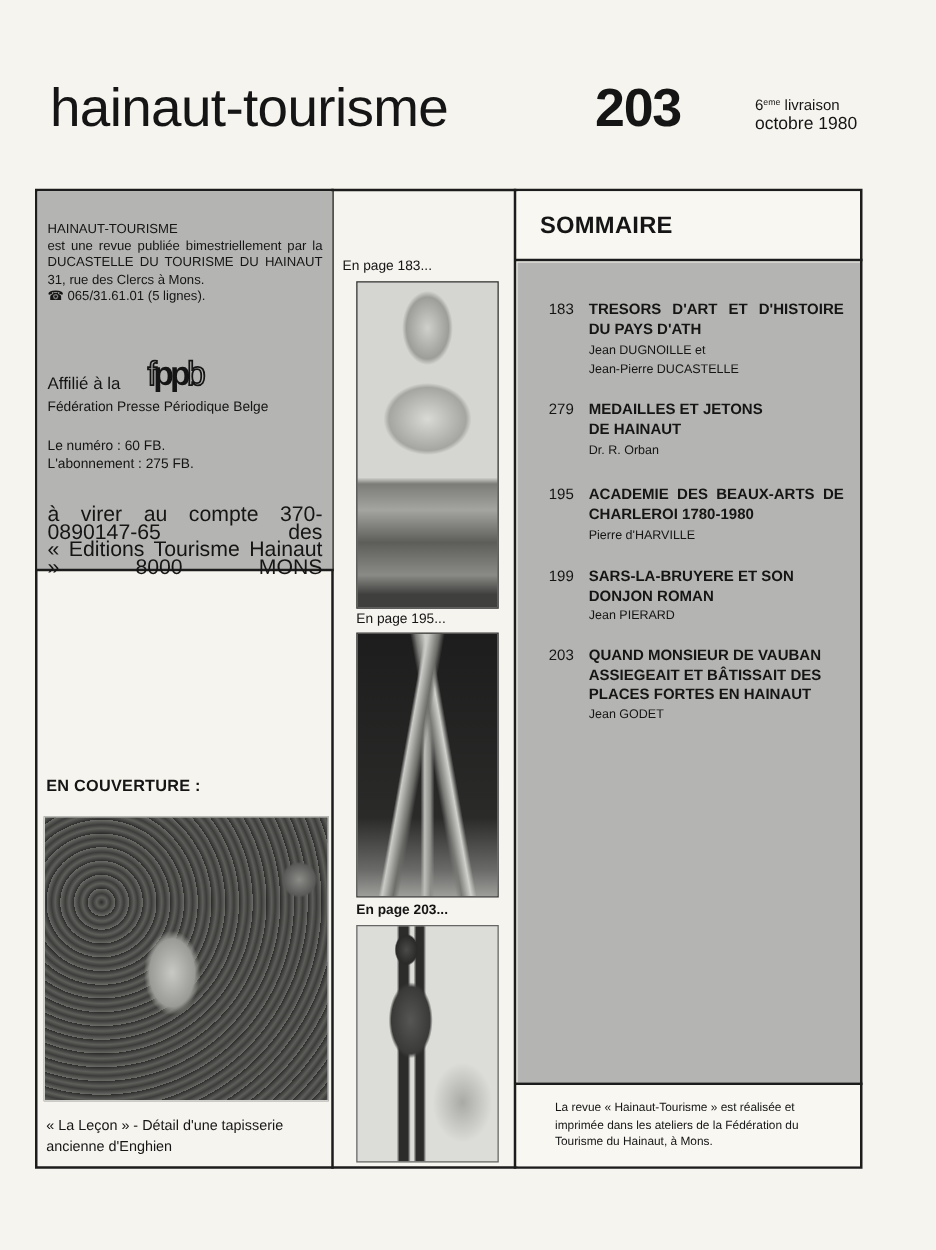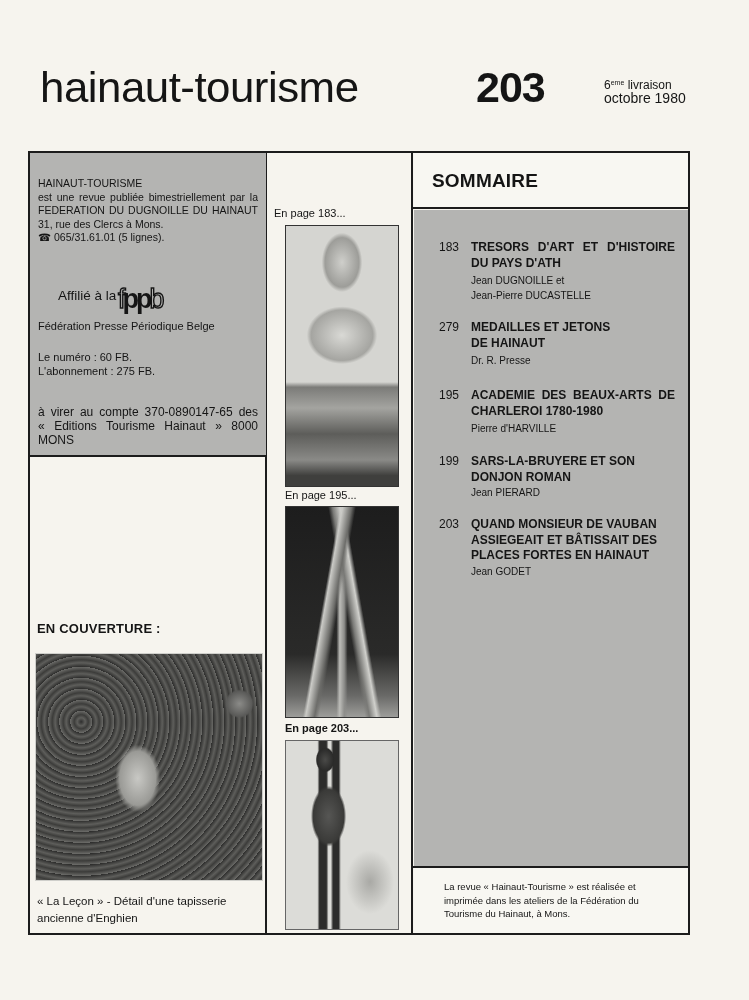--- a/index.html
+++ b/index.html
@@ -27,26 +27,26 @@
   }
   .vline { background:#1c1c1c; width:2px; }
   .hline { background:#1c1c1c; height:2px; }
 
   .grey { background:#b4b4b2; }
 
   .info-box { left:30px; top:153px; width:236px; height:303px; }
   .info-text { left:38px; top:177px; width:220px; font-size:10.5px; line-height:13.5px; }
   .justify { text-align:justify; text-align-last:justify; }
 
-  .affil { left:38px; top:288px; font-size:13.5px;margin-left:20px; }
+  .affil { left:38px; top:299px; font-size:13.5px; }
   .logo { left:118px; top:284px; font-size:27px; font-weight:900; letter-spacing:-3px; line-height:30px; }
   .logo .outline { color:transparent; -webkit-text-stroke:1.4px #151515; font-weight:400; }
   .fedline { left:38px; top:320px; font-size:11px;text-align:right; }
   .prices { left:38px; top:350px; font-size:11px; line-height:14px; }
-  .virement { left:38px; top:405px; width:220px; font-size:12px; line-height:14px; }
+  .virement { left:38px; top:405px; width:220px; font-size:17px; line-height:14px; }
 
   .cover-label { left:37px; top:621px; font-size:13px; font-weight:700; letter-spacing:0.2px; }
   .cover-img {
     left:35px; top:653px; width:226px; height:226px;
     background:
       radial-gradient(ellipse 30px 45px at 45% 55%, #c8c8c4 0%, #9a9a96 60%, transparent 75%),
       radial-gradient(circle 18px at 90% 22%, #8b8b88 0%, #5a5a58 70%, transparent 80%),
       repeating-radial-gradient(circle at 20% 30%, #2e2e2d 0px, #5e5e5b 4px, #3c3c3a 7px, #6a6a67 11px),
       #4a4a48;
     border:1px solid #cfcfcb;
@@ -106,21 +106,21 @@
 <div class="abs frame"></div>
 <div class="abs vline" style="left:265px; top:151px; height:784px;"></div>
 <div class="abs vline" style="left:411px; top:151px; height:784px;"></div>
 
 <div class="abs grey info-box"></div>
 <div class="abs hline" style="left:28px; top:455px; width:239px;"></div>
 
 <div class="abs info-text">
   <div>HAINAUT-TOURISME</div>
   <div class="justify">est une revue publiée bimestriellement par la</div>
-  <div class="justify">FEDERATION DU DUGNOILLE DU HAINAUT</div>
+  <div class="justify">DUCASTELLE DU TOURISME DU HAINAUT</div>
   <div>31, rue des Clercs à Mons.</div>
   <div><span>☎</span> <span>065/31.61.01 (5 lignes).</span></div>
 </div>
 
 <div class="abs affil">Affilié à la</div>
 <div class="abs logo"><span class="outline">f</span><span>pp</span><span class="outline">b</span></div>
 <div class="abs fedline">Fédération Presse Périodique Belge</div>
 
 <div class="abs prices">
   <div>Le numéro : 60 FB.</div>
@@ -165,21 +165,21 @@
   </div>
 </div>
 
 <div class="abs toc-entry" style="top:320px;">
   <span class="pg">279</span>
   <div class="ttl">
     <div>MEDAILLES ET JETONS</div>
     <div>DE HAINAUT</div>
   </div>
   <div class="auth" style="top:33px;">
-    <div>Dr. R. Presse</div>
+    <div>Dr. R. Orban</div>
   </div>
 </div>
 
 <div class="abs toc-entry" style="top:388px;">
   <span class="pg">195</span>
   <div class="ttl">
     <div class="justify">ACADEMIE DES BEAUX-ARTS DE</div>
     <div>CHARLEROI 1780-1980</div>
   </div>
   <div class="auth" style="top:33px;">

